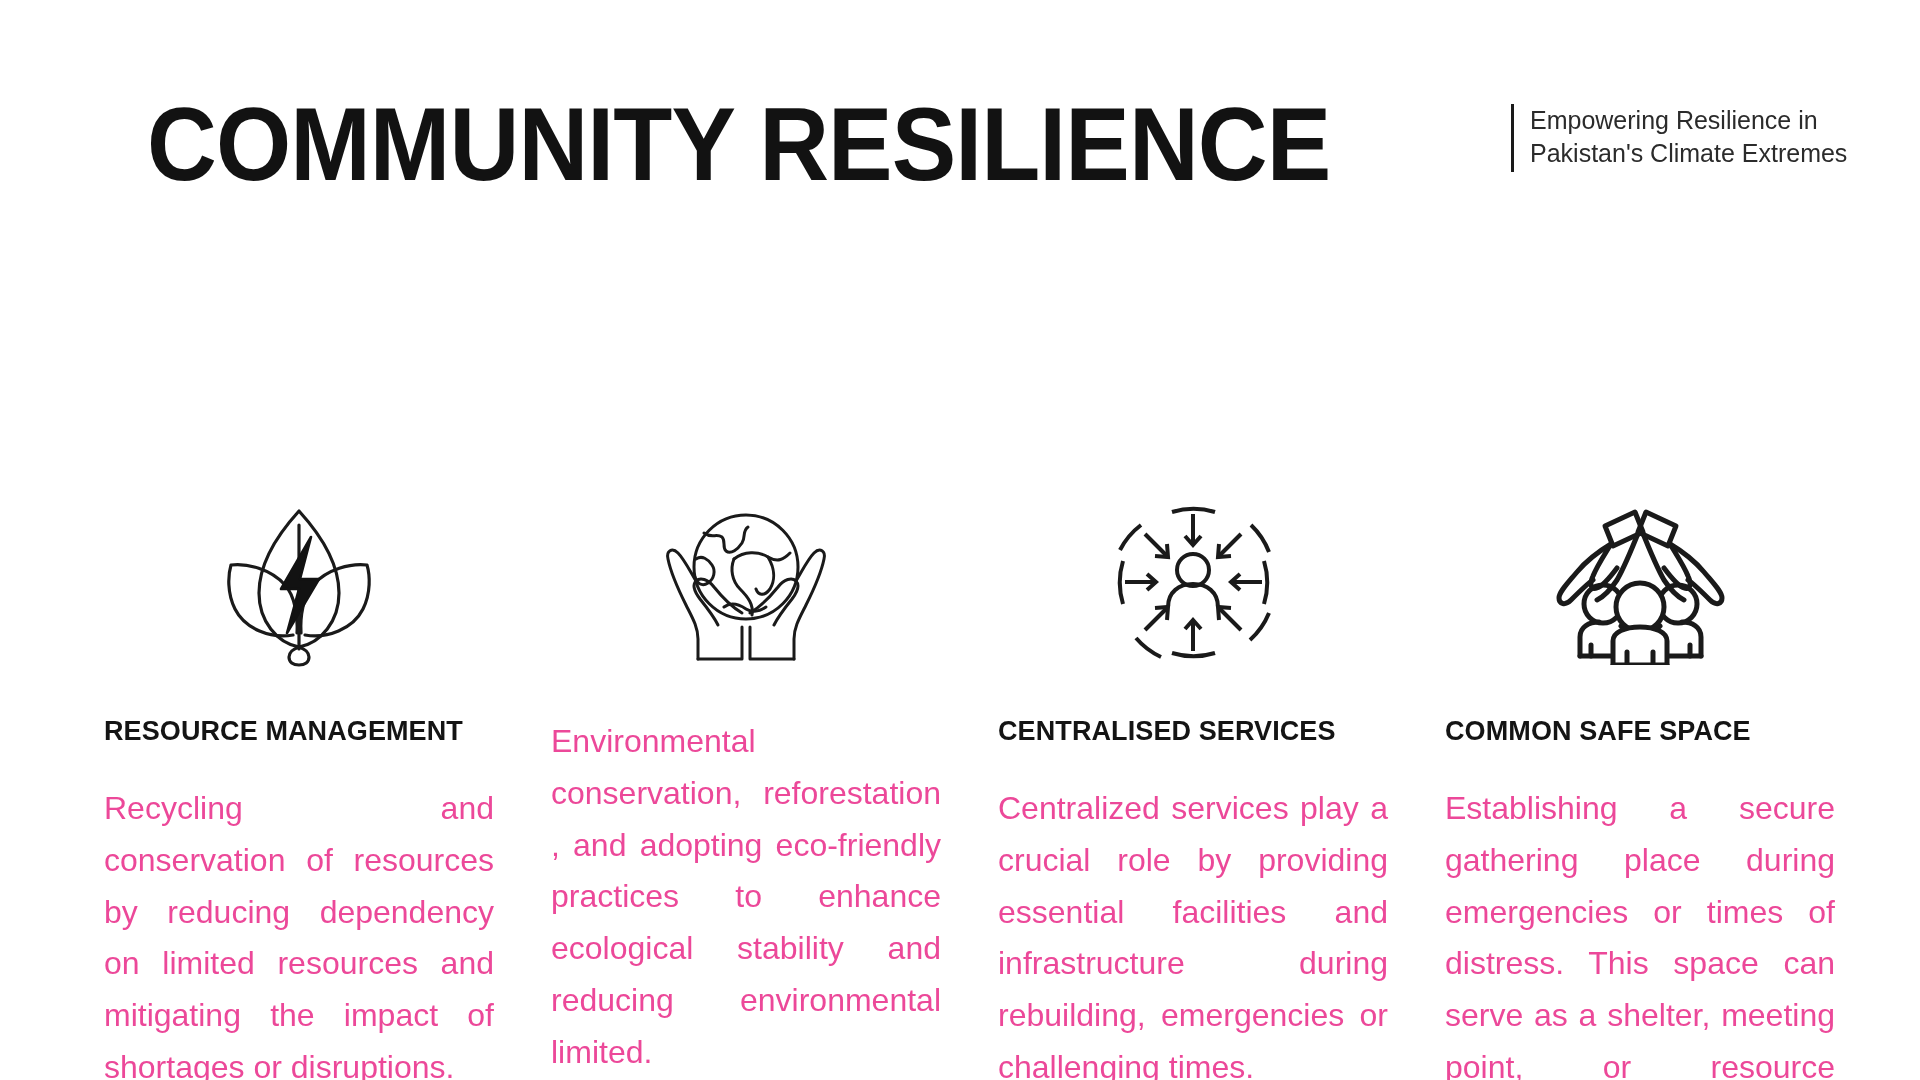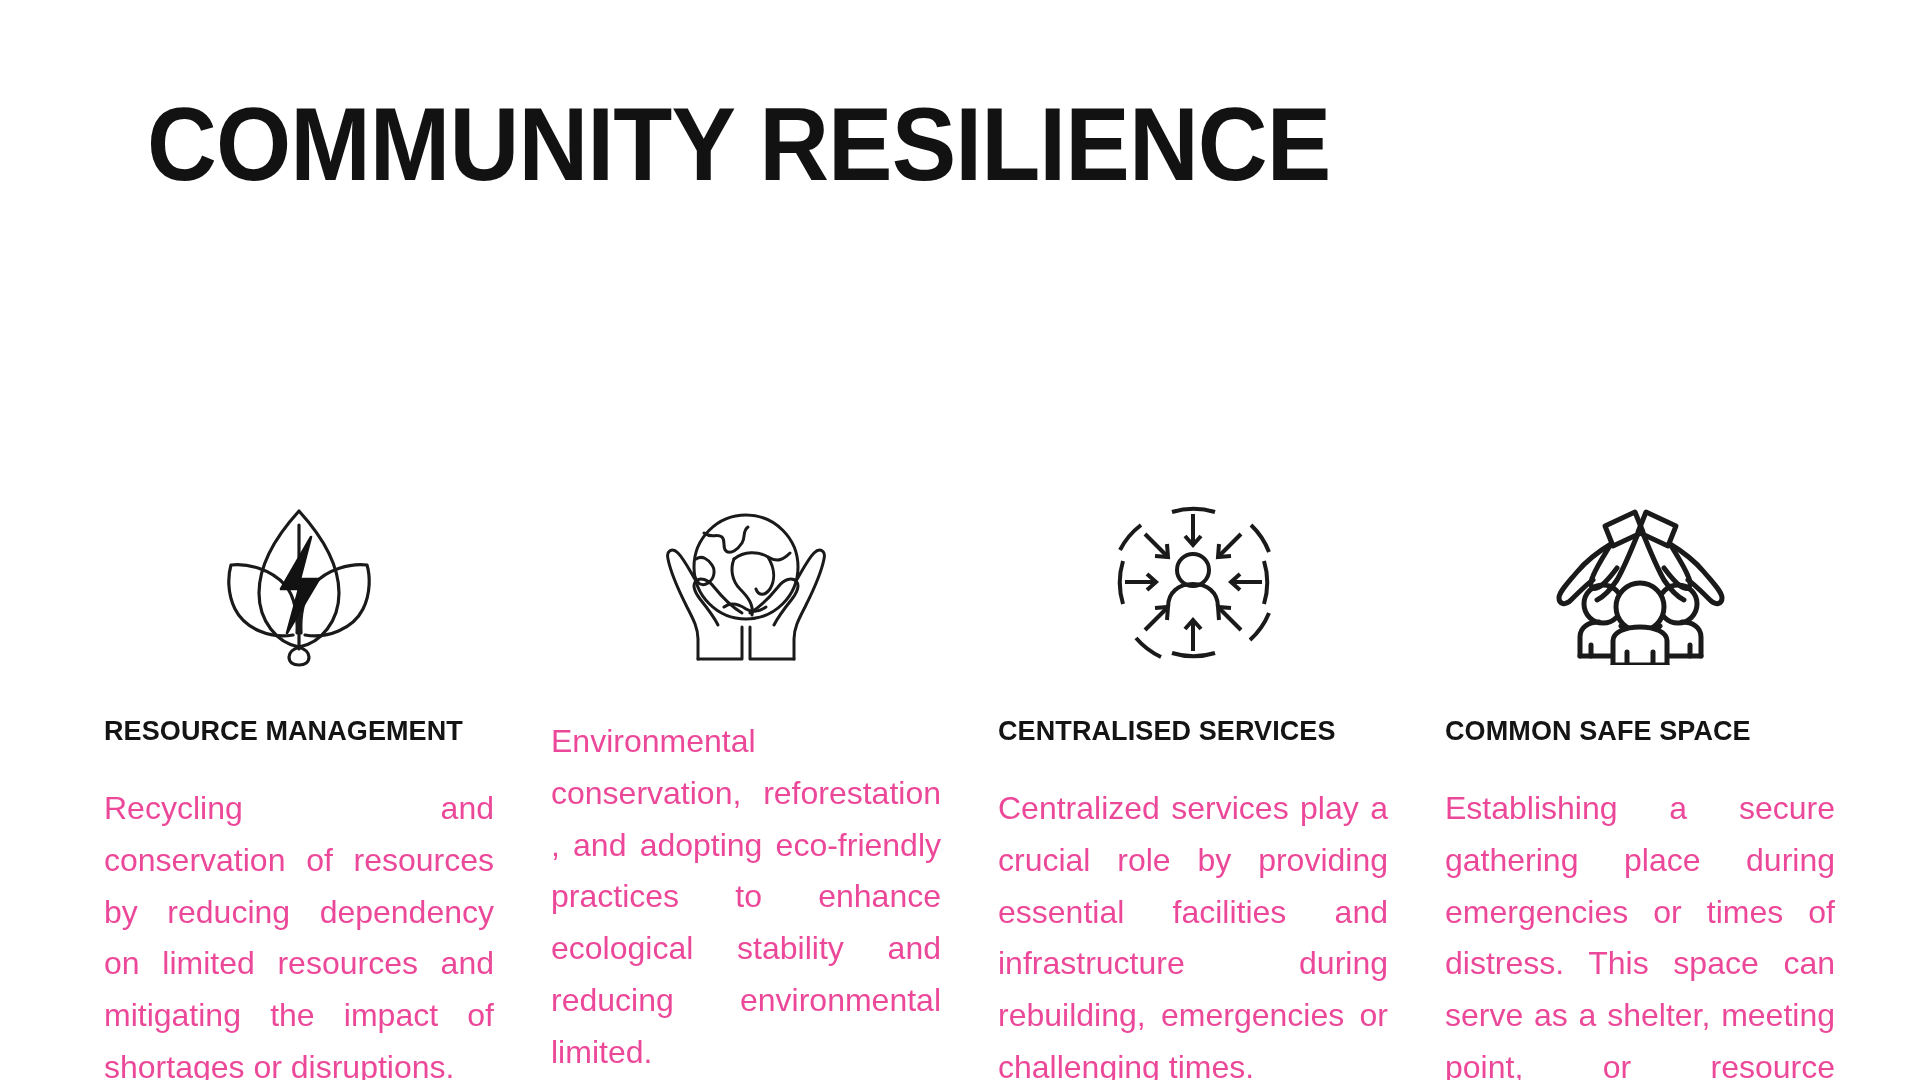--- a/index.html
+++ b/index.html
@@ -110,20 +110,27 @@
 </style>
 </head>
 <body>
 
 <div id="slide">
 
   <div class="header">
 
     <div class="main-title">COMMUNITY RESILIENCE</div>
 
+    <div class="tagline-wrap">
+      <div class="tagline-rule"></div>
+      <div class="tagline-text">
+        <span>Empowering Resilience in</span>
+        <span>Pakistan's Climate Extremes</span>
+      </div>
+    </div>
   </div>
 
   <div class="cards">
 
     <div class="card">
       <div class="card-icon">
         <svg width="160" height="170" viewBox="0 0 160 170" fill="none" stroke="#1a1a1a" stroke-width="3.2" stroke-linecap="round" stroke-linejoin="round">
 
           <path d="M74 138 C52 142 26 132 16 112 C8 96 9 78 12 68 C28 66 52 72 66 88 C76 99 79 120 78 136"></path>
 

